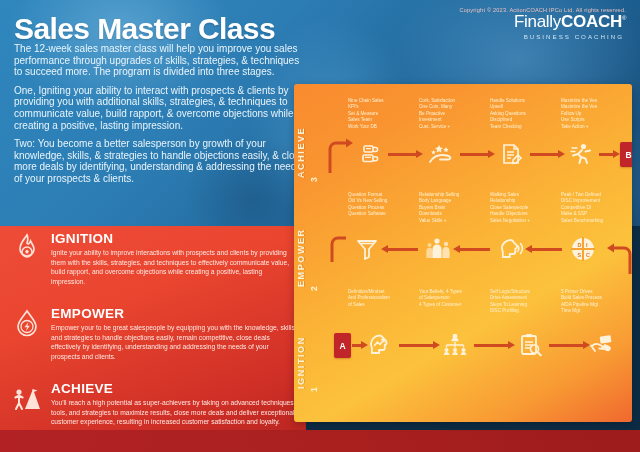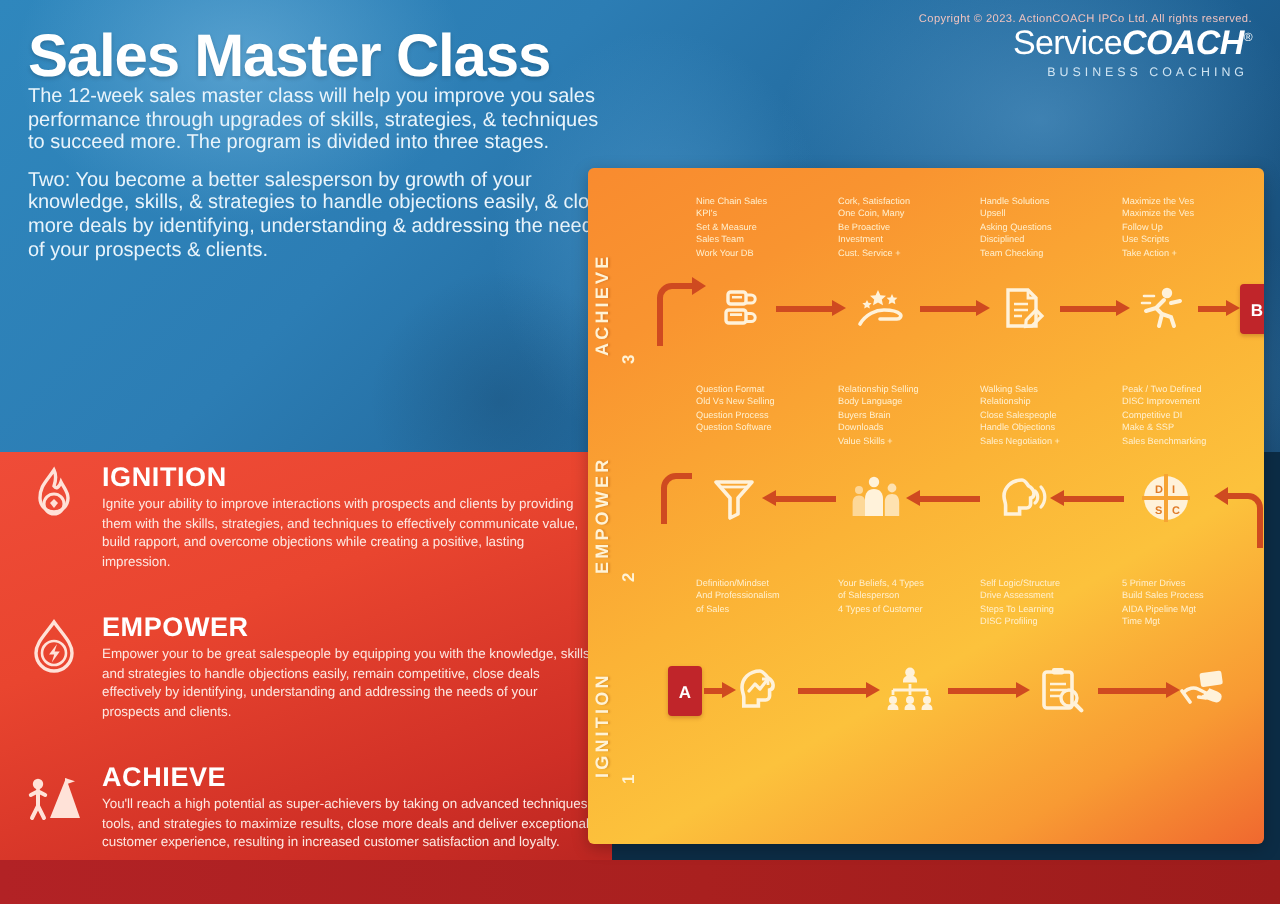--- a/index.html
+++ b/index.html
@@ -43,21 +43,21 @@
     z-index: 4;
   }
   .logo-wrap {
     position: absolute; right: 14px; top: 12px;
     text-align: right; z-index: 4;
   }
   .logo-main {
     font-size: 17px; color: #ffffff; letter-spacing: -.3px;
     font-weight: 300;
   }
-  .logo-main b { font-weight: bold; font-style: italic; }
+  .logo-main b { font-weight: bold; }
   .logo-sub {
     font-size: 6.2px; color: #cfe4f2;
     letter-spacing: 2.0px; margin-top: 1px; margin-right: 2px;
   }
 
   .intro {
     position: absolute; left: 14px; top: 43px;
     width: 292px; z-index: 4;
     color: #e9f4fb; font-size: 10px; line-height: 11.6px;
   }
@@ -171,26 +171,27 @@
 </head>
 <body>
 
 <div id="poster">
 
   <div class="blue-panel"></div>
 
   <div class="title">Sales Master Class</div>
 
   <div class="logo-wrap">
-    <div class="logo-main"><span>Service</span><b>COACH</b><sup style="font-size:6px">®</sup></div>
+    <div class="logo-main"><span>Finally</span><b>COACH</b><sup style="font-size:6px">®</sup></div>
     <div class="logo-sub">BUSINESS COACHING</div>
   </div>
 
   <div class="intro">
     <p>The 12-week sales master class will help you improve you sales performance through upgrades of skills, strategies, &amp; techniques to succeed more. The program is divided into three stages.</p>
+    <p>One, Igniting your ability to interact with prospects &amp; clients by providing you with additional skills, strategies, &amp; techniques to communicate value, build rapport, &amp; overcome objections while creating a positive, lasting impression.</p>
     <p>Two: You become a better salesperson by growth of your knowledge, skills, &amp; strategies to handle objections easily, &amp; close more deals by identifying, understanding &amp; addressing the needs of your prospects &amp; clients.</p>
   </div>
 
   <div class="red-panel"></div>
 
   <div class="stage" style="top:231px">
     <div class="stage-icon">
       <svg width="26" height="30" viewBox="0 0 26 30">
         <path d="M13 2 C9 8 6 10 6 16 a7 7 0 0 0 14 0 c0-3-2-5-3.5-8 -1 3-2.5 3.5-3.5 2 1-3 1-6 0-8z" fill="none" stroke="#ffe2d8" stroke-width="1.7"></path>
         <circle cx="13" cy="19" r="5" fill="none" stroke="#ffe2d8" stroke-width="1.5"></circle>

